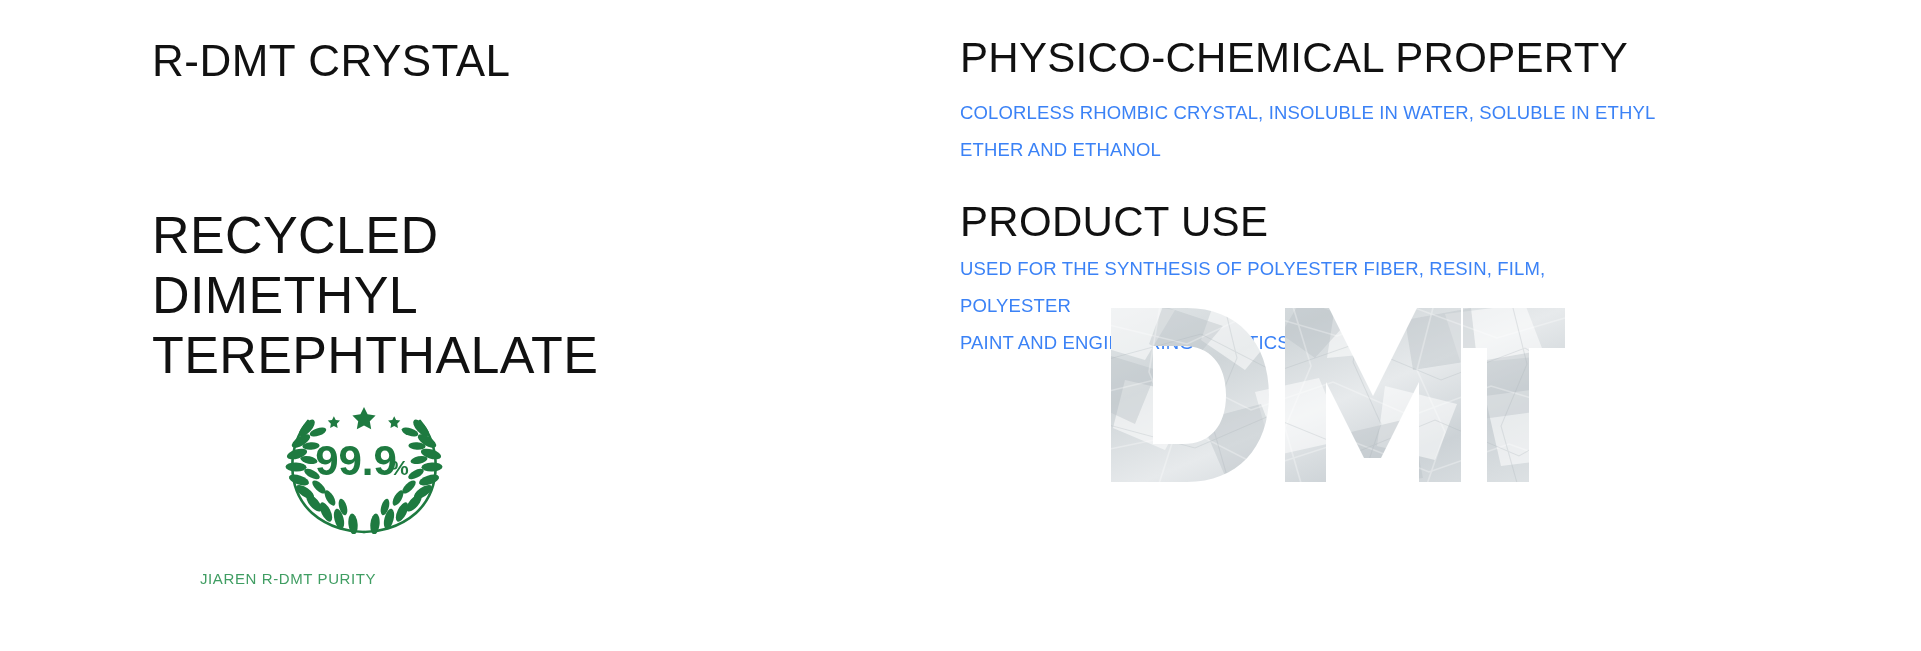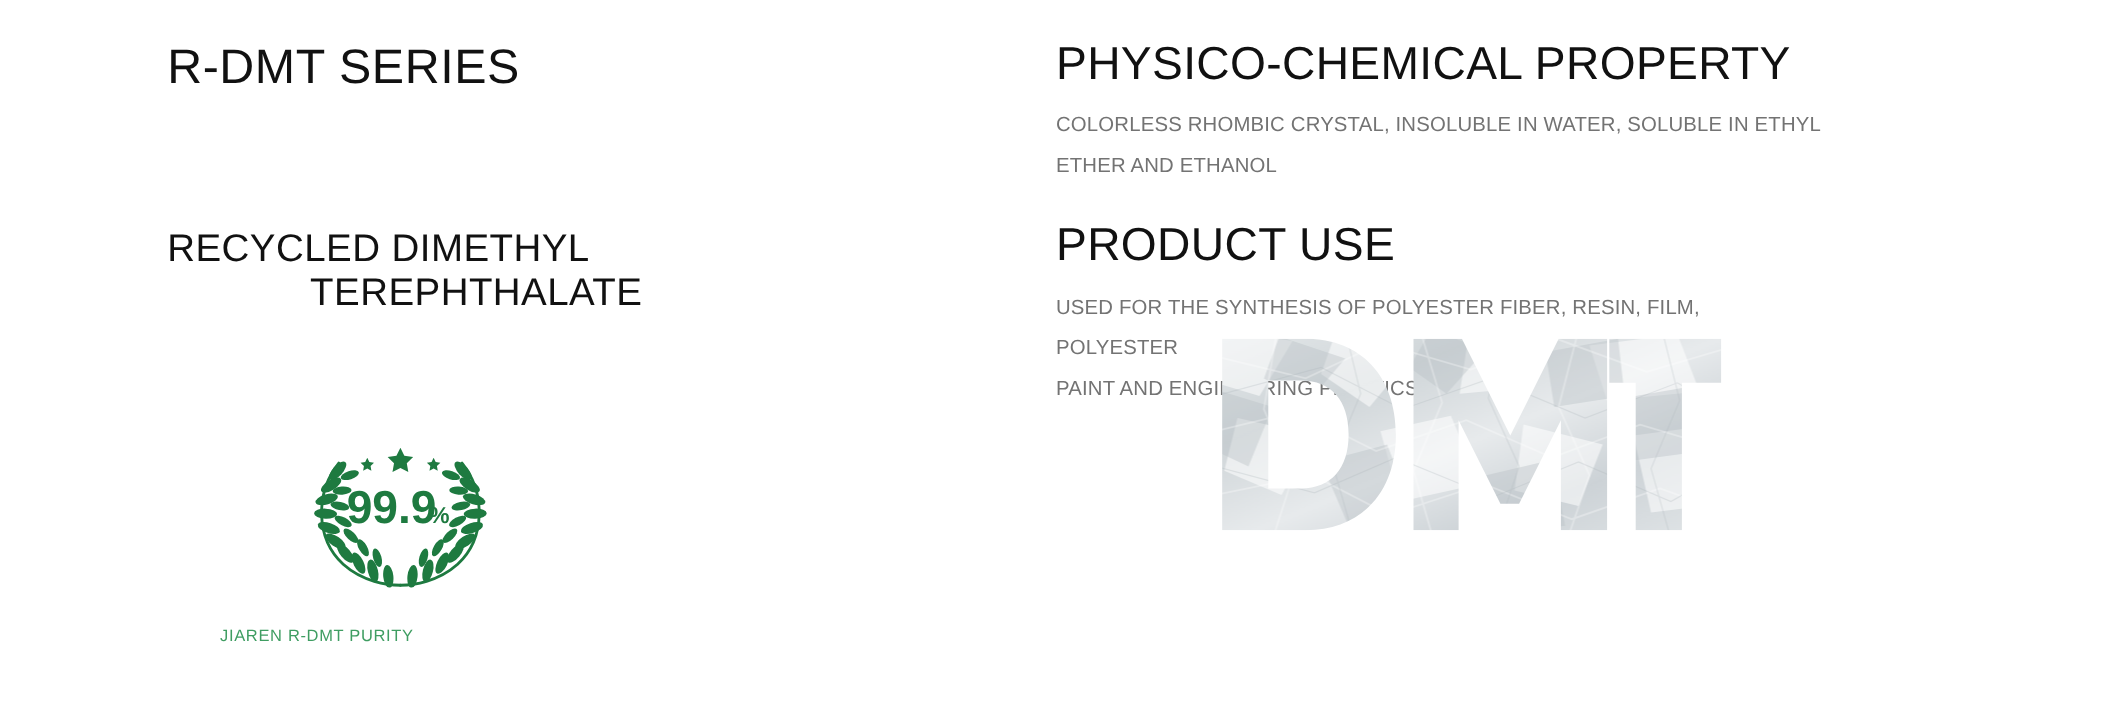--- a/index.html
+++ b/index.html
@@ -49,21 +49,21 @@
     line-height: 1.05;
     color: #111111;
     white-space: nowrap;
   }
 
   .product-name {
     position: absolute;
     left: 152px;
     top: 206px;
     width: 520px;
-    font-size: 35px;
+    font-size: 52px;
     font-weight: 300;
     letter-spacing: 0.4px;
     line-height: 1.15;
     color: #111111;
   }
   .product-name .pn-line {
     display: block;
   }
   .product-name .pn-line.line2 {
     text-align: right;
@@ -107,29 +107,29 @@
   .section-heading {
     font-size: 42px;
     font-weight: 300;
     letter-spacing: 0.3px;
     line-height: 1.05;
     color: #111111;
     white-space: nowrap;
     margin: 0 0 14px 0;
   }
   .section-heading.use-heading {
-    margin-bottom: 16px;
+    margin-bottom: 6px;
   }
 
   .section-body {
     font-size: 18.5px;
     font-weight: 400;
     letter-spacing: 0.15px;
     line-height: 2.0;
-    color: #737373;
+    color: #3b82f6;
     width: 700px;
   }
   .section-body .body-line { display: block; }
 
   
   .dmt-watermark {
     position: absolute;
     left: 145px;
     top: 300px;
     width: 460px;
@@ -141,21 +141,21 @@
     height: 190px;
   }
 </style>
 </head>
 <body>
 
 <div class="page">
 
   <div class="col-left">
 
-    <div class="series-title">R-DMT SERIES</div>
+    <div class="series-title">R-DMT CRYSTAL</div>
 
     <div class="product-name">
       <span class="pn-line line1">RECYCLED DIMETHYL</span>
       <span class="pn-line line2">TEREPHTHALATE</span>
     </div>
 
     <div class="purity-badge">
       <svg viewBox="0 0 172 135" xmlns="http://www.w3.org/2000/svg">
         <defs>
           <g id="leaf">

